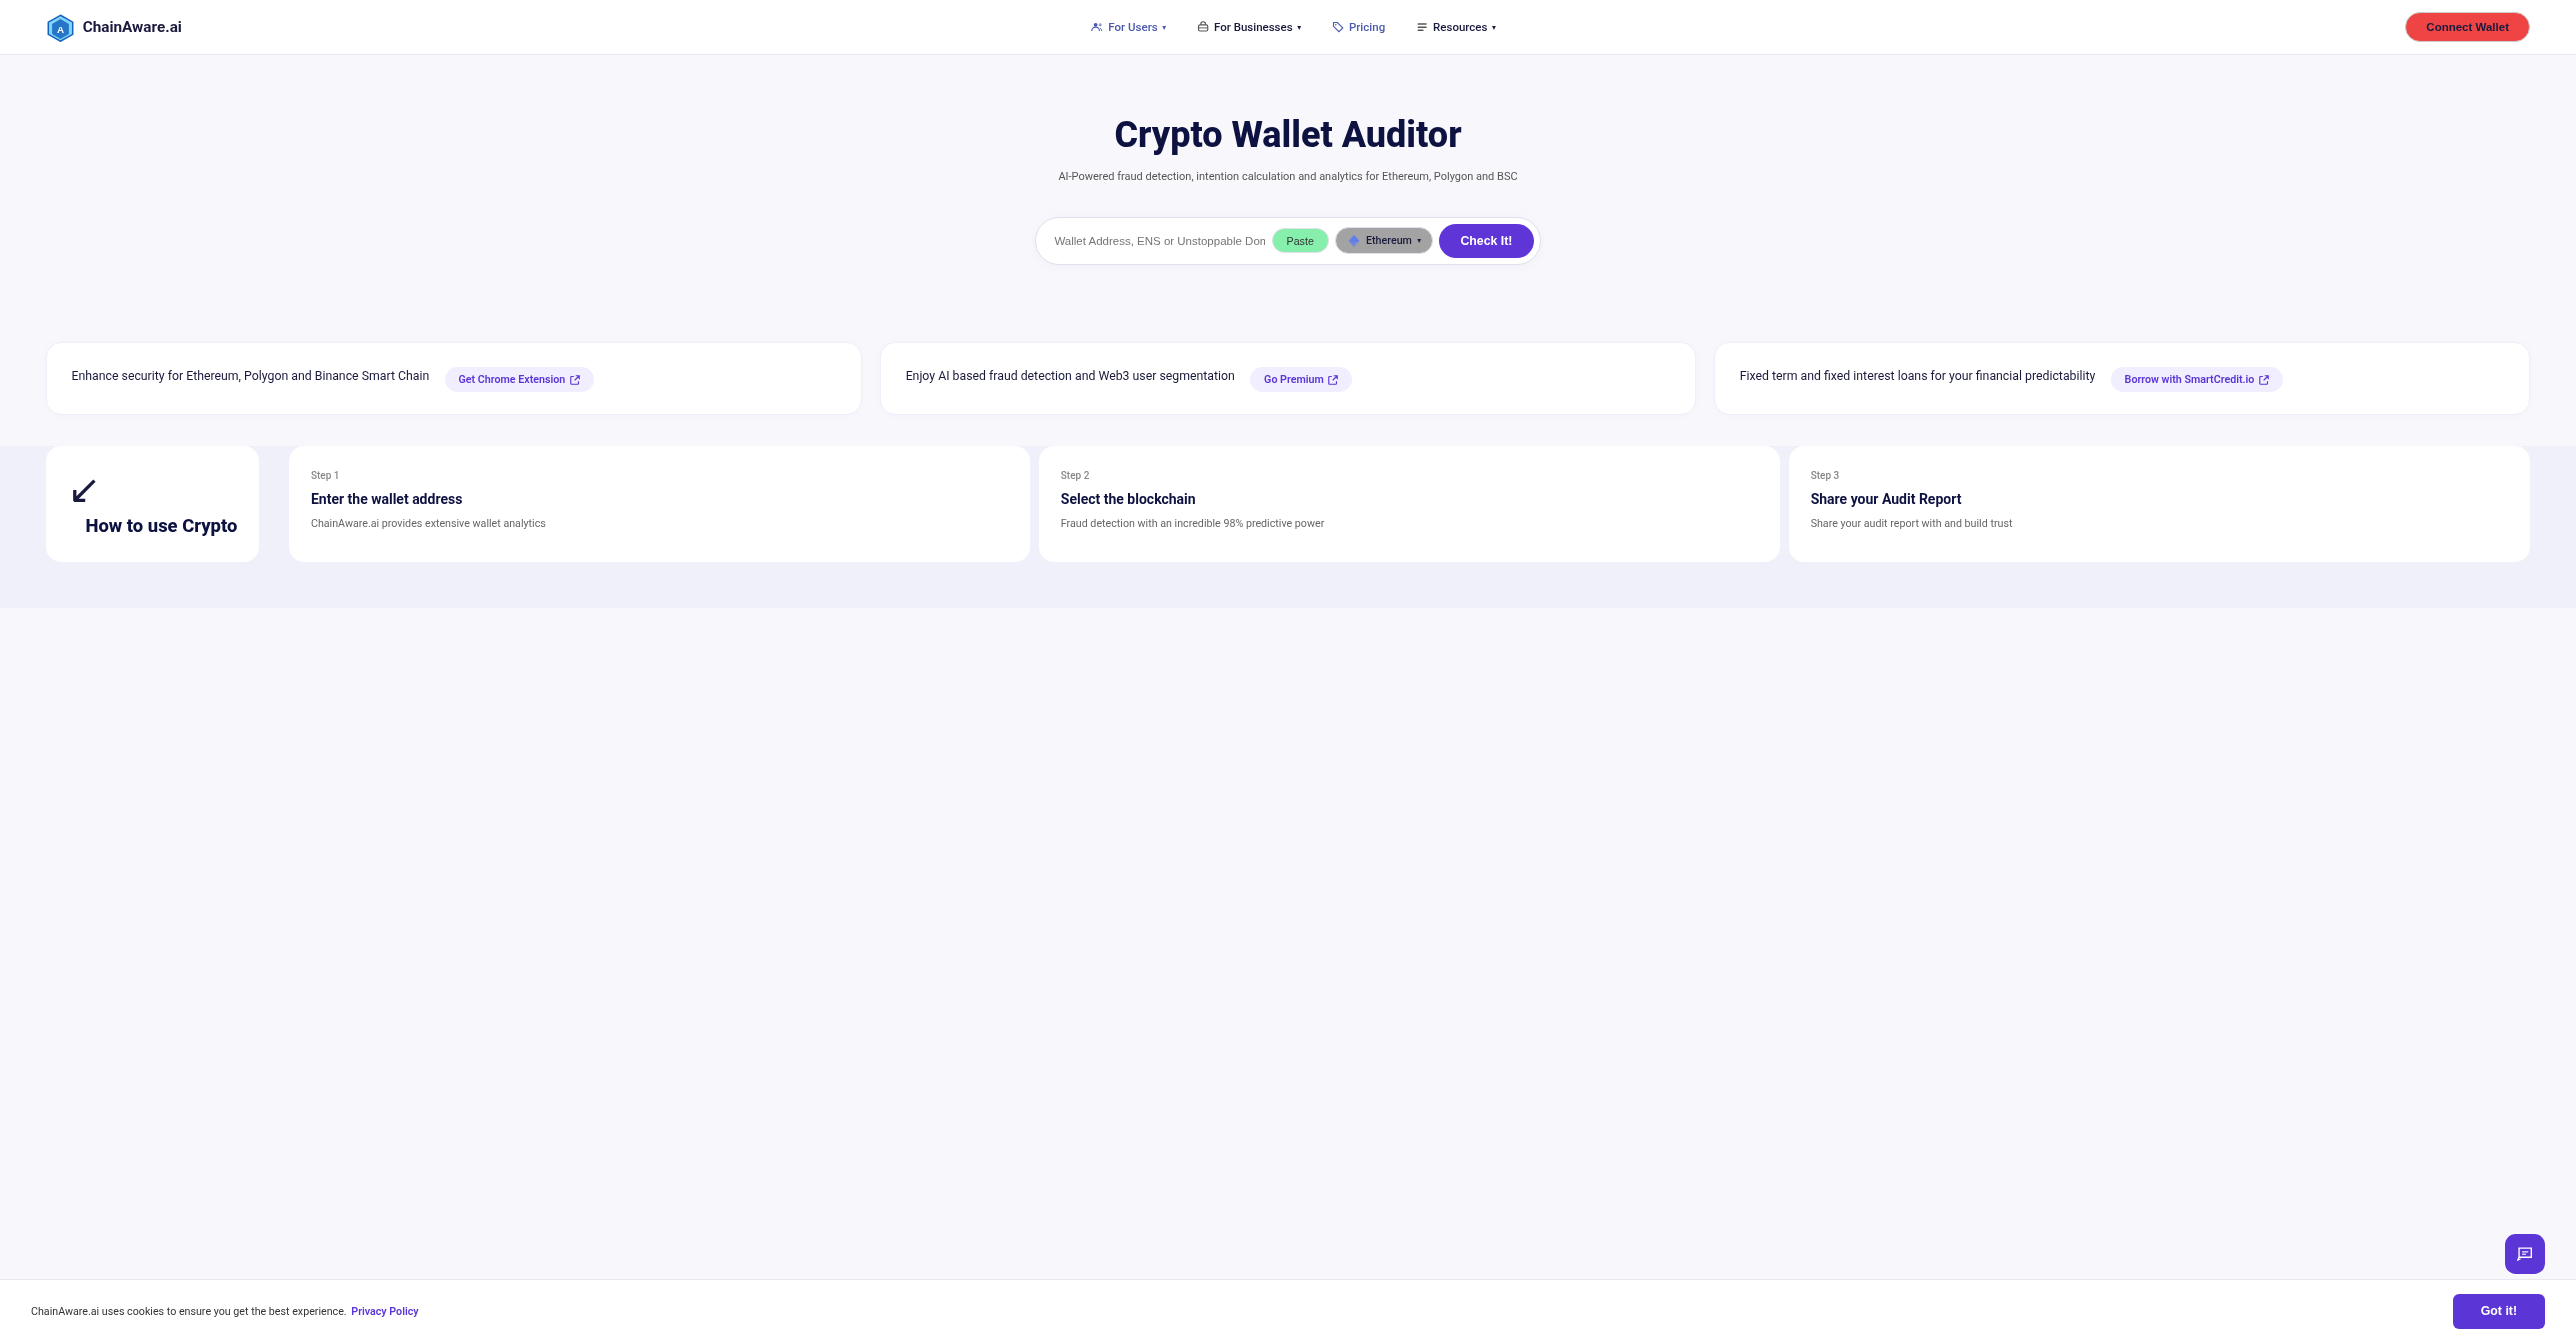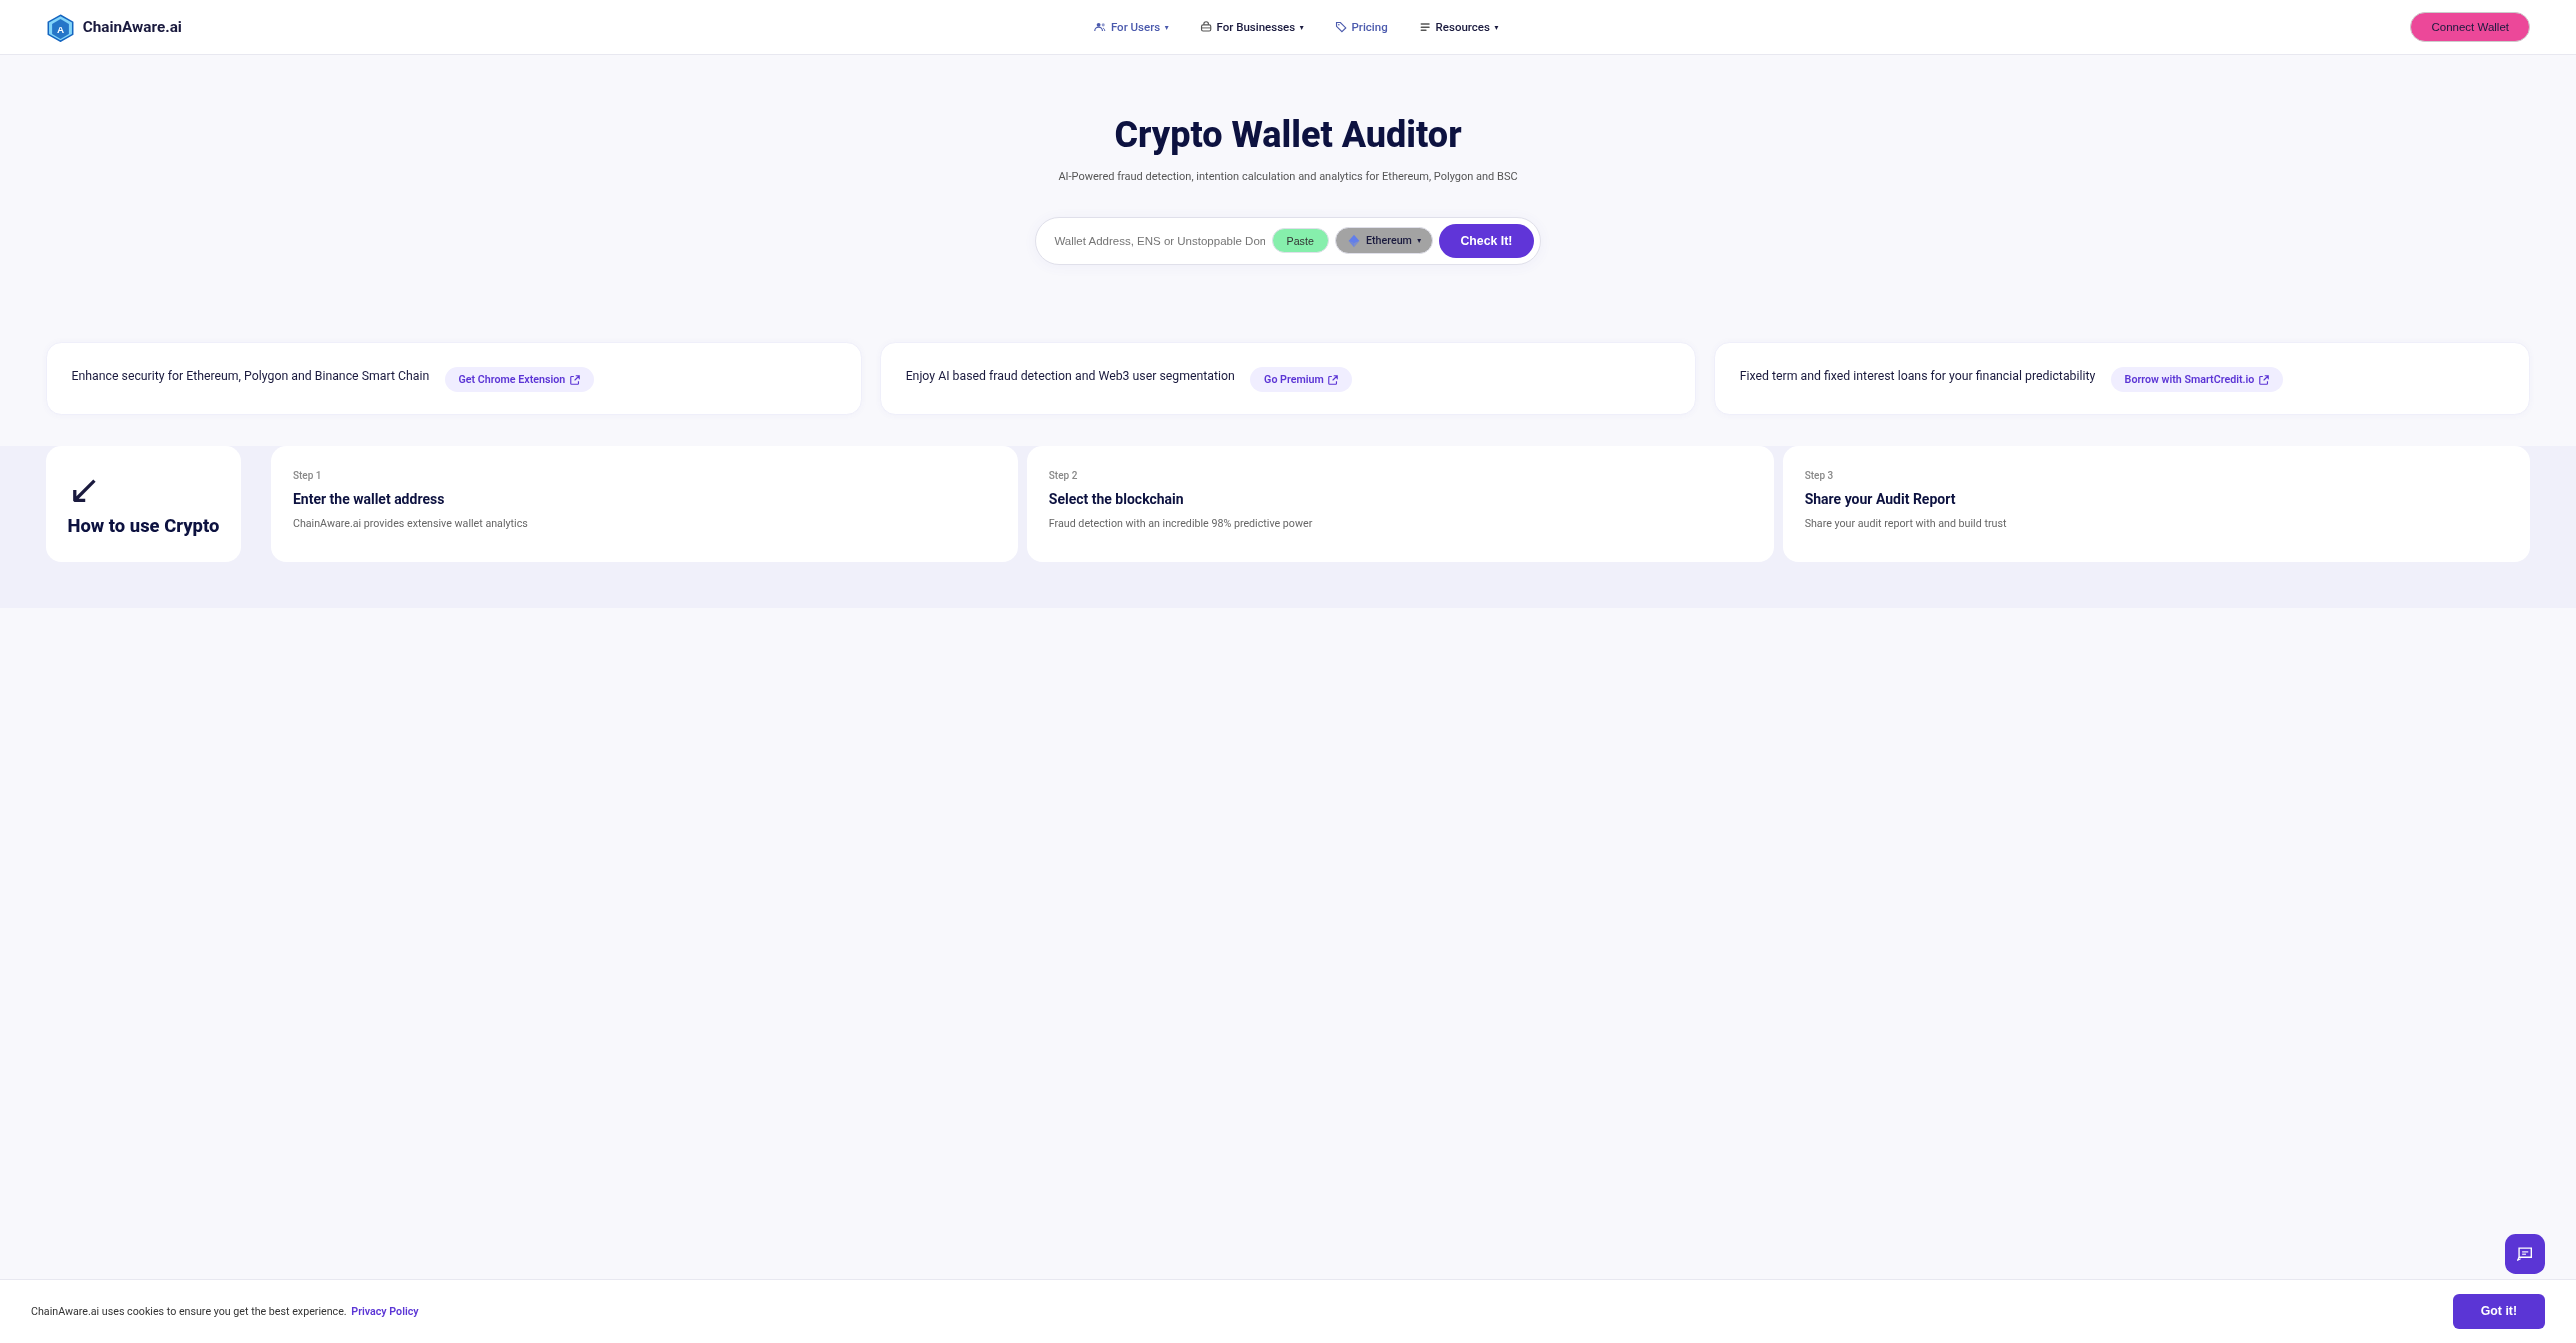--- a/index.html
+++ b/index.html
@@ -52,26 +52,26 @@
       gap: 4.6px;
       font-size: 11.5px;
       cursor: pointer;
       color: #4b5aad;
       font-weight: 500;
     }
     .nav-item svg { width: 12.3px; height: 12.3px; }
     .nav-item-dark { color: #1a1a3e; }
     .nav-chevron { font-size: 7.7px; }
     .connect-wallet-btn {
-      background: #ec4899;
+      background: #ef4444;
       border: 1.2px solid #ccc;
       border-radius: 38px;
       padding: 7.7px 20px;
       font-size: 11.5px;
-      font-weight: 400;
+      font-weight: 700;
       color: #1a1a3e;
       cursor: pointer;
     }
 
     
     .hero {
       display: flex;
       flex-direction: column;
       align-items: center;
       padding: 61px 46px 46px;
@@ -391,21 +391,21 @@
         <path d="M5 2H2a1 1 0 0 0-1 1v8a1 1 0 0 0 1 1h8a1 1 0 0 0 1-1V8" stroke="#5b35d5" stroke-width="1.5" fill="none"></path>
         <path d="M8 1h4v4M12 1L6.5 6.5" stroke="#5b35d5" stroke-width="1.5" stroke-linecap="round"></path>
       </svg>
     </a>
   </div>
 </section>
 
 <section style="display:flex; gap:15.3px; padding:0 46px 46px; background:#f0f0fa;">
   <div class="how-left" style="min-width:169px; background:#fff; border-radius:15.3px; padding:24.5px 21.5px; display:flex; flex-direction:column; justify-content:flex-end;">
     <div style="font-size:40px; color:#1a1a3e; margin-bottom:3.1px; font-family:serif; line-height:1;">↙</div>
-    <h3 style="font-size:18.4px; font-weight:800; color:#0d1240; line-height:1.3;">How to use Crypto</h3>
+    <h3 style="font-size:18.4px; font-weight:800; color:#0d1240; line-height:1.3;margin-left:18px;">How to use Crypto</h3>
   </div>
 
   <div class="steps-container">
     <div class="step-card">
       <span class="step-label">Step 1</span>
       <h4 class="step-title">Enter the wallet address</h4>
       <p class="step-desc">ChainAware.ai provides extensive wallet analytics</p>
     </div>
     <div class="step-card">
       <span class="step-label">Step 2</span>

